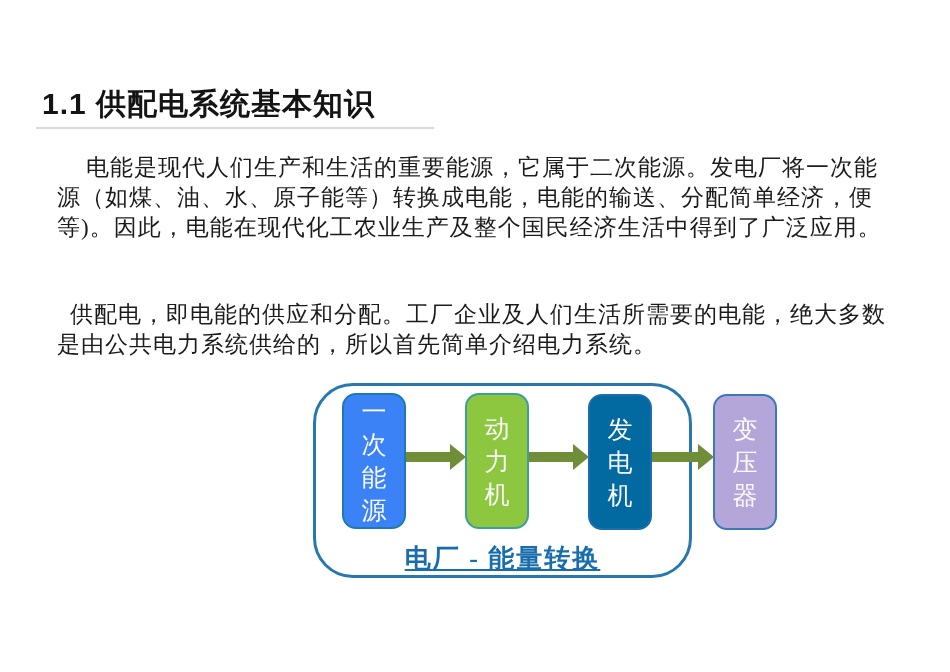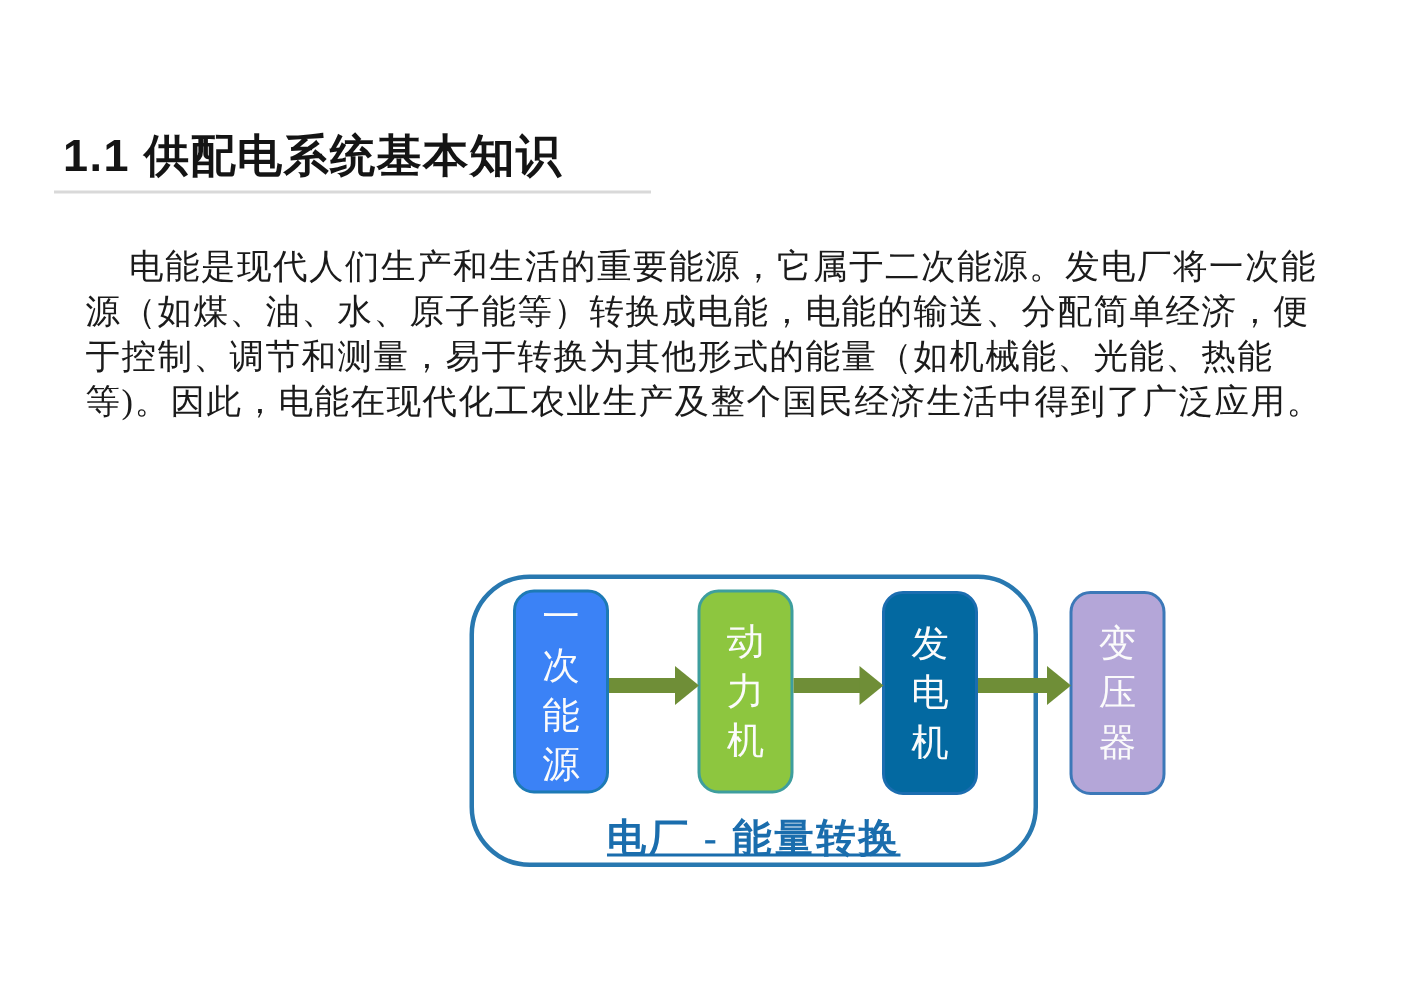--- a/index.html
+++ b/index.html
@@ -10,21 +10,21 @@
   .title{
     position:absolute;left:42px;top:84px;font-size:30px;font-weight:bold;
     color:#141414;letter-spacing:1px;white-space:nowrap;
     font-family:"Liberation Sans","DejaVu Sans",sans-serif;
   }
   .rule{position:absolute;left:36px;top:127px;width:398px;height:2px;background:#d9d9d9;}
   .para{
     position:absolute;left:57px;width:860px;color:#1b1b1b;font-size:23px;
     letter-spacing:1px;font-family:"Liberation Serif","DejaVu Serif",serif;
   }
-  #p1{top:163px;}
+  #p1{top:153px;}
   #p2{top:300px;}
   .line{height:30px;line-height:30px;white-space:nowrap;}
   .indent{text-indent:29px;}
   .indent-sm{text-indent:13px;}
 
   
   .outer-rect{
     position:absolute;left:313px;top:383px;width:373px;height:189px;
     border:3px solid #2878b0;border-radius:40px;background:transparent;
   }
@@ -60,25 +60,26 @@
 <body>
 
 <div id="canvas">
 
   <div class="title">1.1 供配电系统基本知识</div>
   <div class="rule"></div>
 
   <div class="para" id="p1">
     <div class="line indent">电能是现代人们生产和生活的重要能源，它属于二次能源。发电厂将一次能</div>
     <div class="line">源（如煤、油、水、原子能等）转换成电能，电能的输送、分配简单经济，便</div>
-    <div class="line">于控制、调节和测量，易于转换为其他形式的能量（如机械能、光能、热能</div>
     <div class="line">等)。因此，电能在现代化工农业生产及整个国民经济生活中得到了广泛应用。</div>
   </div>
 
   <div class="para" id="p2">
+    <div class="line indent-sm">供配电，即电能的供应和分配。工厂企业及人们生活所需要的电能，绝大多数</div>
+    <div class="line">是由公共电力系统供给的，所以首先简单介绍电力系统。</div>
   </div>
 
   <div class="outer-rect" style="border-color: rgb(40, 120, 176);"></div>
 
   <div class="node" id="node-0" style="background: #3b82f6; border-color: rgb(29, 122, 181);">
     <div class="node-text">一次能源</div>
   </div>
 
   <div class="node" id="node-1" style="background: rgb(141, 198, 63); border-color: rgb(62, 158, 158);">
     <div class="node-text">动力机</div>

